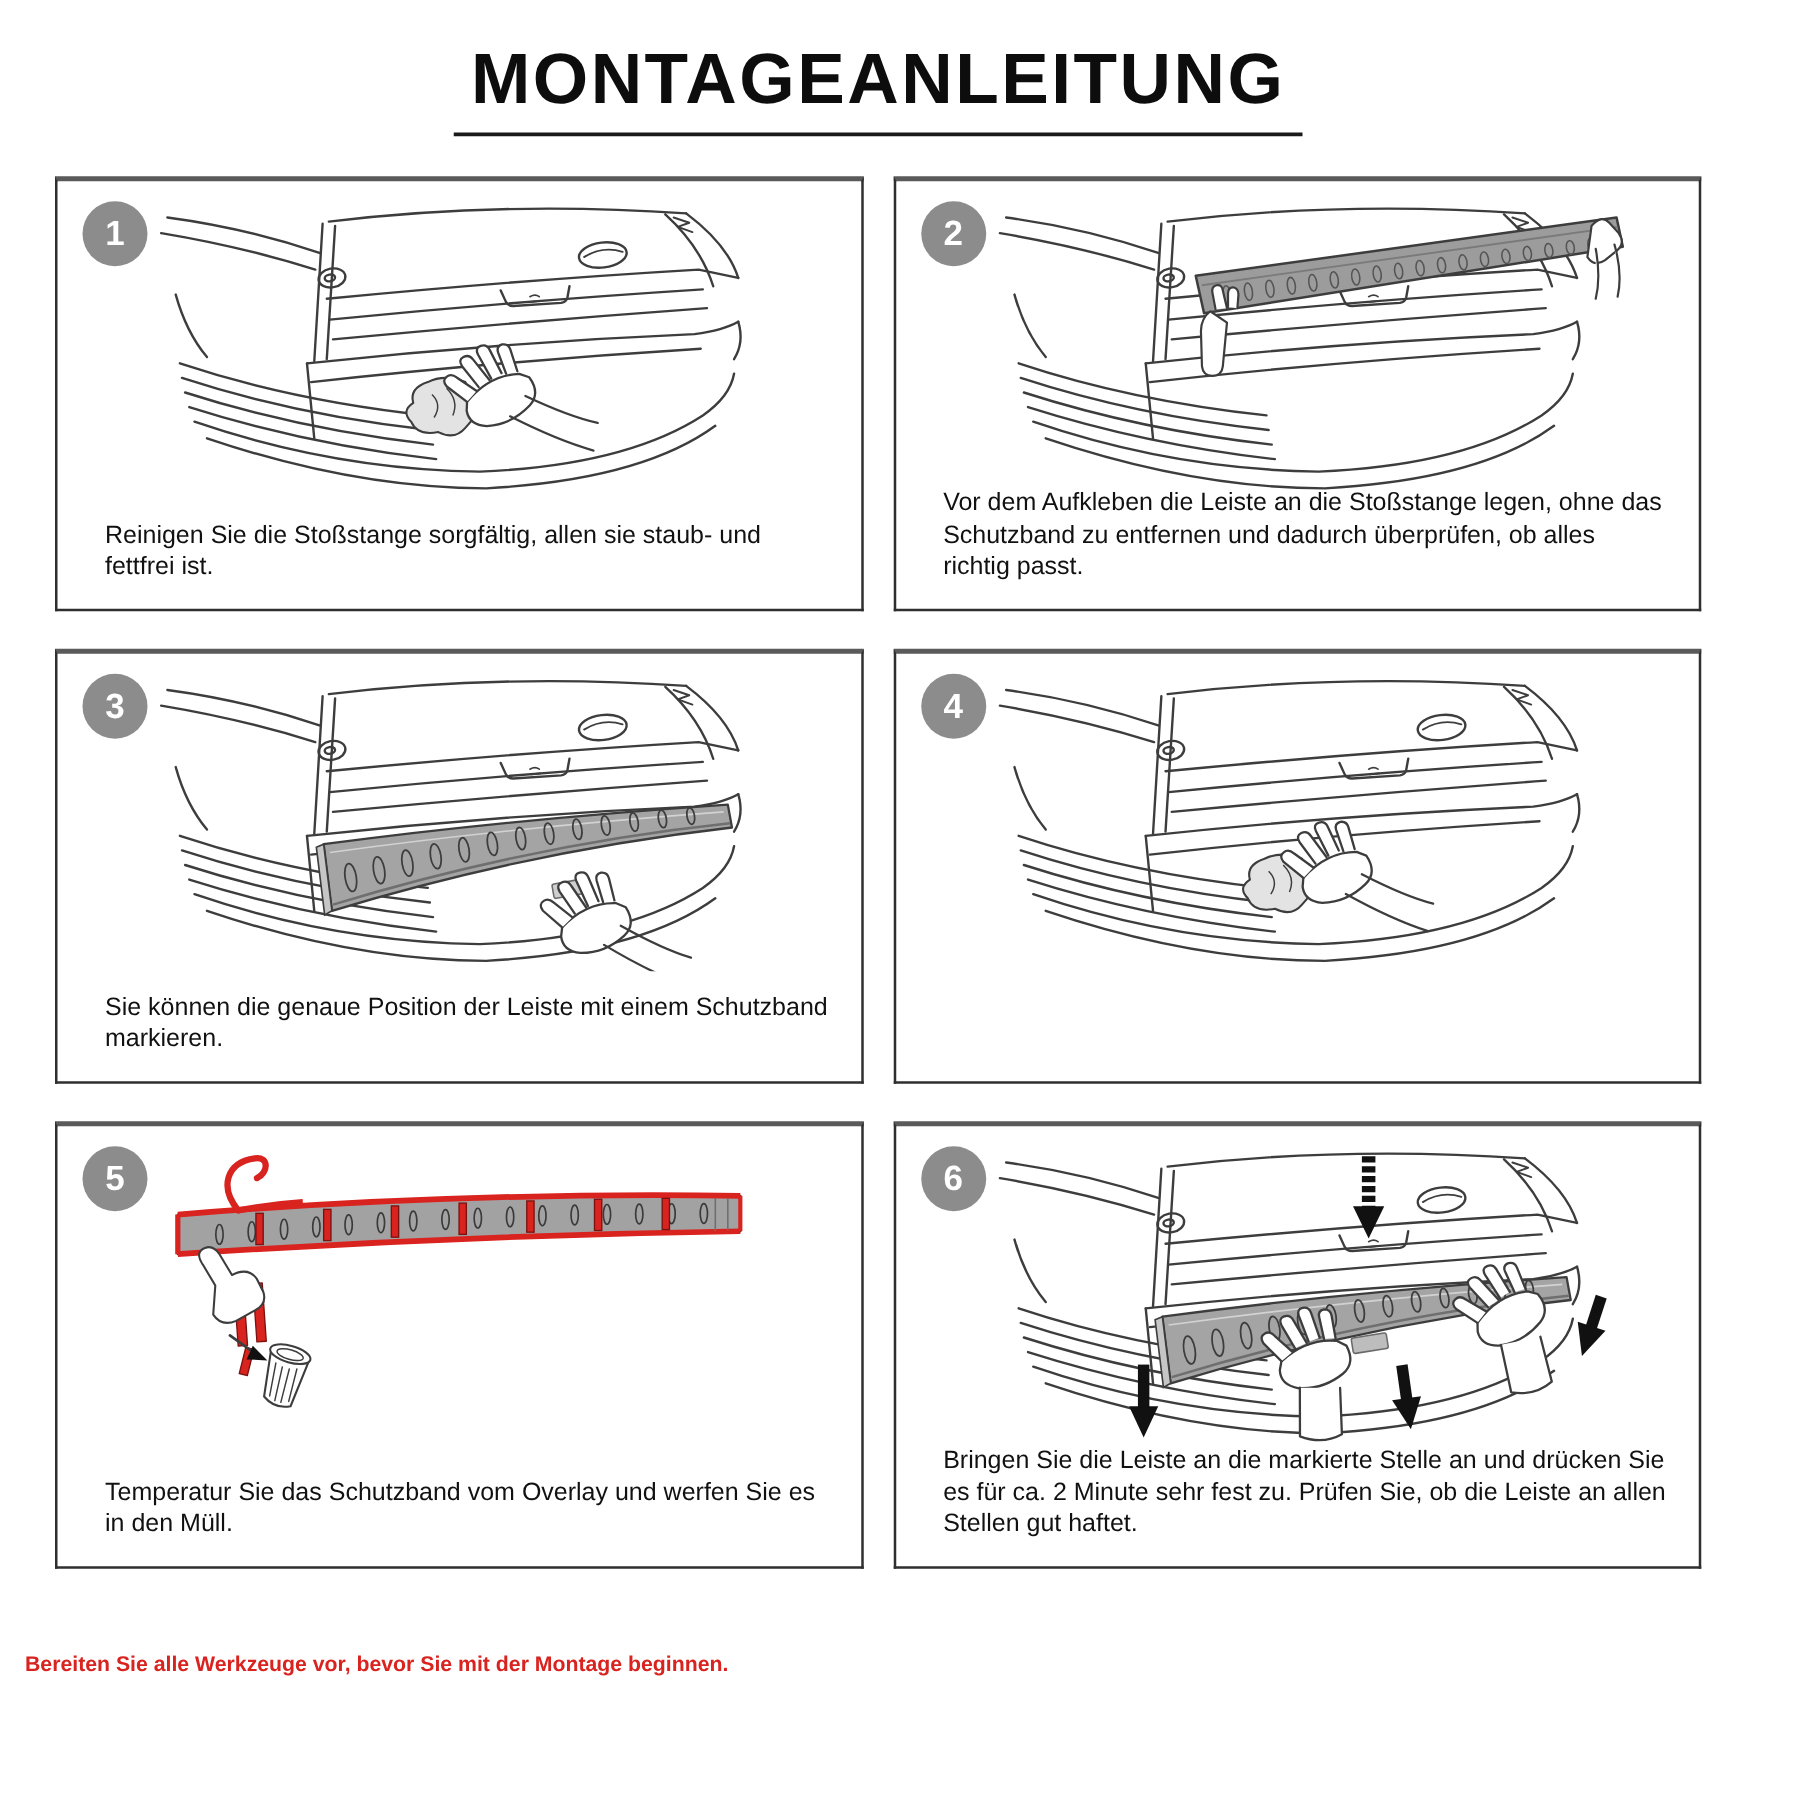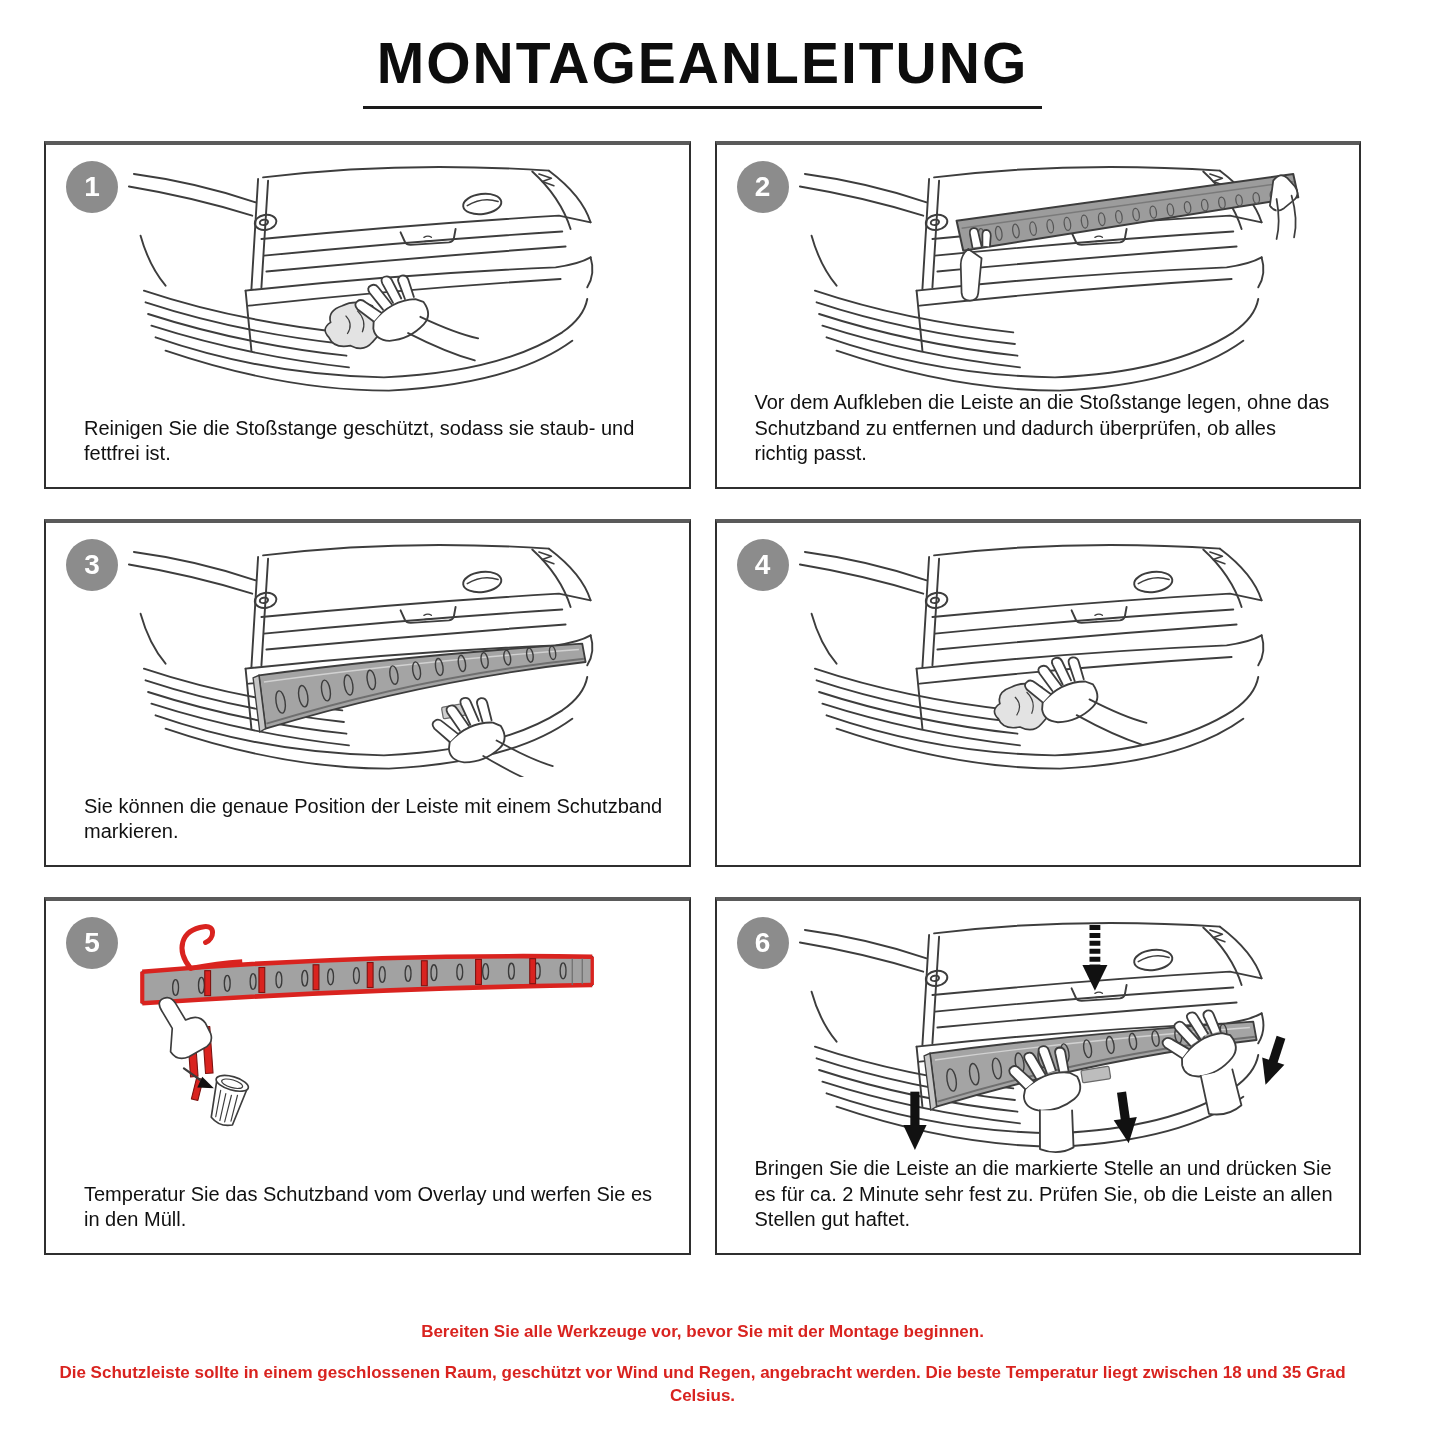--- a/index.html
+++ b/index.html
@@ -61,25 +61,26 @@
     left:38px;right:26px;bottom:20px;
     margin:0;
     font-size:20px;
     font-weight:normal;
     line-height:1.28;
     color:#111;
     z-index:2;
   }
   .footer{
     margin-top:66px;
-    text-align:center;
+    text-align:left;
     color:var(--accent-red,#d9231f);
     font-weight:bold;
     font-size:17px;
     line-height:1.35;
+    margin-left:20px;
   }
   .footer p{margin:0;}
   .footer .line2{margin-top:18px;max-width:1330px;margin-left:auto;margin-right:auto;}
 </style>
 </head>
 <body>
 
 <div class="page">
 
   <div class="title-wrap">
@@ -128,21 +129,21 @@
             <g transform="translate(352,196) rotate(-18)" fill="#fff" stroke="#3d3d3d" stroke-width="2.2" stroke-linecap="round" stroke-linejoin="round">
     <path d="M-6,34 q-16,-6 -14,-20 l3,-8 q28,-18 56,-10 l8,6 q6,18 -8,26 q-22,12 -45,6 z"></path>
     <path d="M-17,6 l-14,-20 q-3,-7 3,-9 q5,-2 9,4 l14,18"></path>
     <path d="M-2,-4 l-9,-24 q-2,-7 4,-8 q6,-1 8,5 l9,24"></path>
     <path d="M12,-8 l-5,-26 q-1,-7 5,-7 q6,0 7,6 l4,25"></path>
     <path d="M27,-8 l-1,-22 q0,-6 6,-6 q6,1 6,7 l0,22"></path>
               <path d="M18,32 q36,36 66,56" fill="none"></path>
               <path d="M38,18 q34,32 58,46" fill="none"></path>
             </g>
           </svg></div>
-      <p class="caption">Reinigen Sie die Stoßstange geschützt, sodass sie staub- und fettfrei ist.</p>
+      <p class="caption">Reinigen Sie die Stoßstange sorgfältig, allen sie staub- und fettfrei ist.</p>
     </section>
 
     <section class="panel">
       <span class="step-badge">2</span>
       <div class="figure"><svg viewBox="0 0 660 300" preserveAspectRatio="xMidYMid meet" xmlns="http://www.w3.org/2000/svg">
             <g fill="none" stroke="#3d3d3d" stroke-width="2.3" stroke-linecap="round" stroke-linejoin="round">
     <path d="M205,34 Q370,14 548,26"></path>
     <path d="M50,30 Q125,40 196,64"></path>
     <path d="M44,45 Q122,58 192,80"></path>
     <path d="M199,36 L191,168"></path>
@@ -457,16 +458,15 @@
               <path d="M-4,34 l-8,46 q20,12 40,5 l6,-44"></path>
             </g>
           </svg></div>
       <p class="caption">Bringen Sie die Leiste an die markierte Stelle an und drücken Sie es für ca. 2 Minute sehr fest zu. Prüfen Sie, ob die Leiste an allen Stellen gut haftet.</p>
     </section>
 
   </div>
 
   <div class="footer">
     <p class="line1">Bereiten Sie alle Werkzeuge vor, bevor Sie mit der Montage beginnen.</p>
-    <p class="line2">Die Schutzleiste sollte in einem geschlossenen Raum, geschützt vor Wind und Regen, angebracht werden. Die beste Temperatur liegt zwischen 18 und 35 Grad Celsius.</p>
   </div>
 
 </div>
 
 </body></html>

